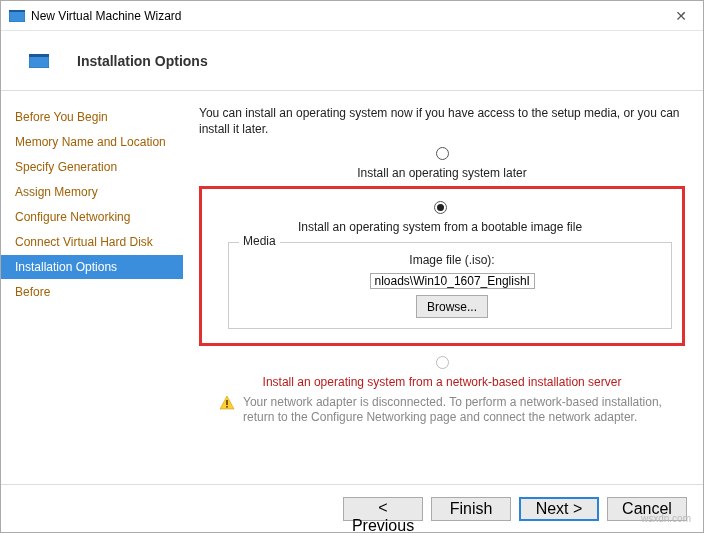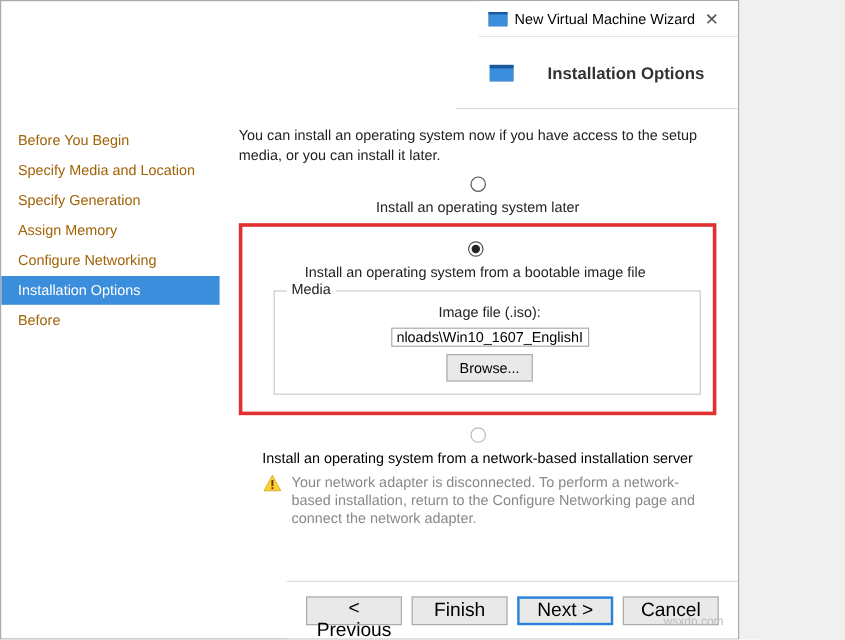--- a/index.html
+++ b/index.html
@@ -5,28 +5,27 @@
 * { box-sizing: border-box; }
 body {
   margin: 0;
   padding: 0;
   background: #f0f0f0;
   font-family: "Segoe UI", Tahoma, sans-serif;
   font-size: 12px;
   color: #000;
 }
 .window {
-  width: 616px;
+  width: 704px;
   height: 533px;
   background: #fff;
   border: 1px solid #aaa;
   display: flex;
   flex-direction: column;
   position: relative;
-  align-items: flex-end;
 }
 .titlebar {
   height: 30px;
   background: #fff;
   border-bottom: 1px solid #e5e5e5;
   display: flex;
   align-items: center;
   padding: 0 8px;
 }
 .titlebar .icon {
@@ -156,21 +155,21 @@
   background: #fff;
 }
 .btn-small {
   height: 23px;
   padding: 0 10px;
   border: 1px solid #aaa;
   background: #e9e9e9;
   font-size: 12px;
   cursor: pointer;
 }
-.disabled-text { color: #000000; }
+.disabled-text { color: #b91c1c; }
 .warn-row {
   display: flex;
   align-items: flex-start;
   gap: 8px;
   margin: 4px 0 0 20px;
 }
 .warn-icon {
   width: 16px; height: 16px;
   flex-shrink: 0;
 }
@@ -232,24 +231,25 @@
         <rect x="0" y="0" width="20" height="3" fill="#1a5a9a"></rect>
       </svg>
     </span>
     <span class="htext">Installation Options</span>
   </div>
 
   <div class="body">
 
     <div class="sidebar">
       <div class="sidebar-item">Before You Begin</div>
-      <div class="sidebar-item">Specify Media and Location</div>
+      <div class="sidebar-item">Memory Name and Location</div>
       <div class="sidebar-item">Specify Generation</div>
       <div class="sidebar-item">Assign Memory</div>
       <div class="sidebar-item">Configure Networking</div>
+      <div class="sidebar-item">Connect Virtual Hard Disk</div>
       <div class="sidebar-item active">Installation Options</div>
       <div class="sidebar-item">Before</div>
     </div>
 
     <div class="content">
       <div class="intro">You can install an operating system now if you have access to the setup media, or you can install it later.</div>
 
       <div class="radio-row">
         <span class="radio"></span>
         <span>Install an operating system later</span>

